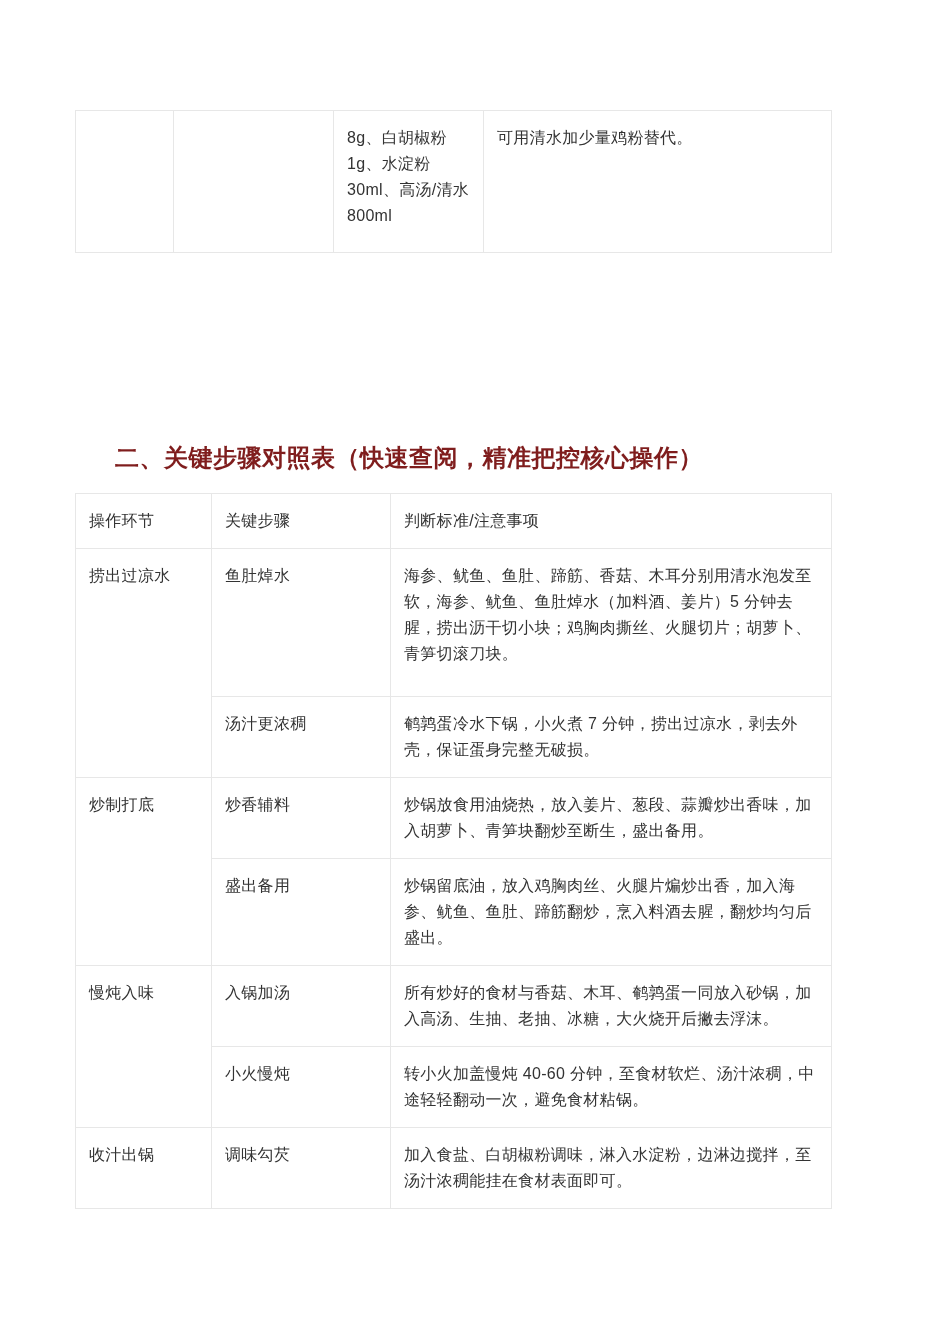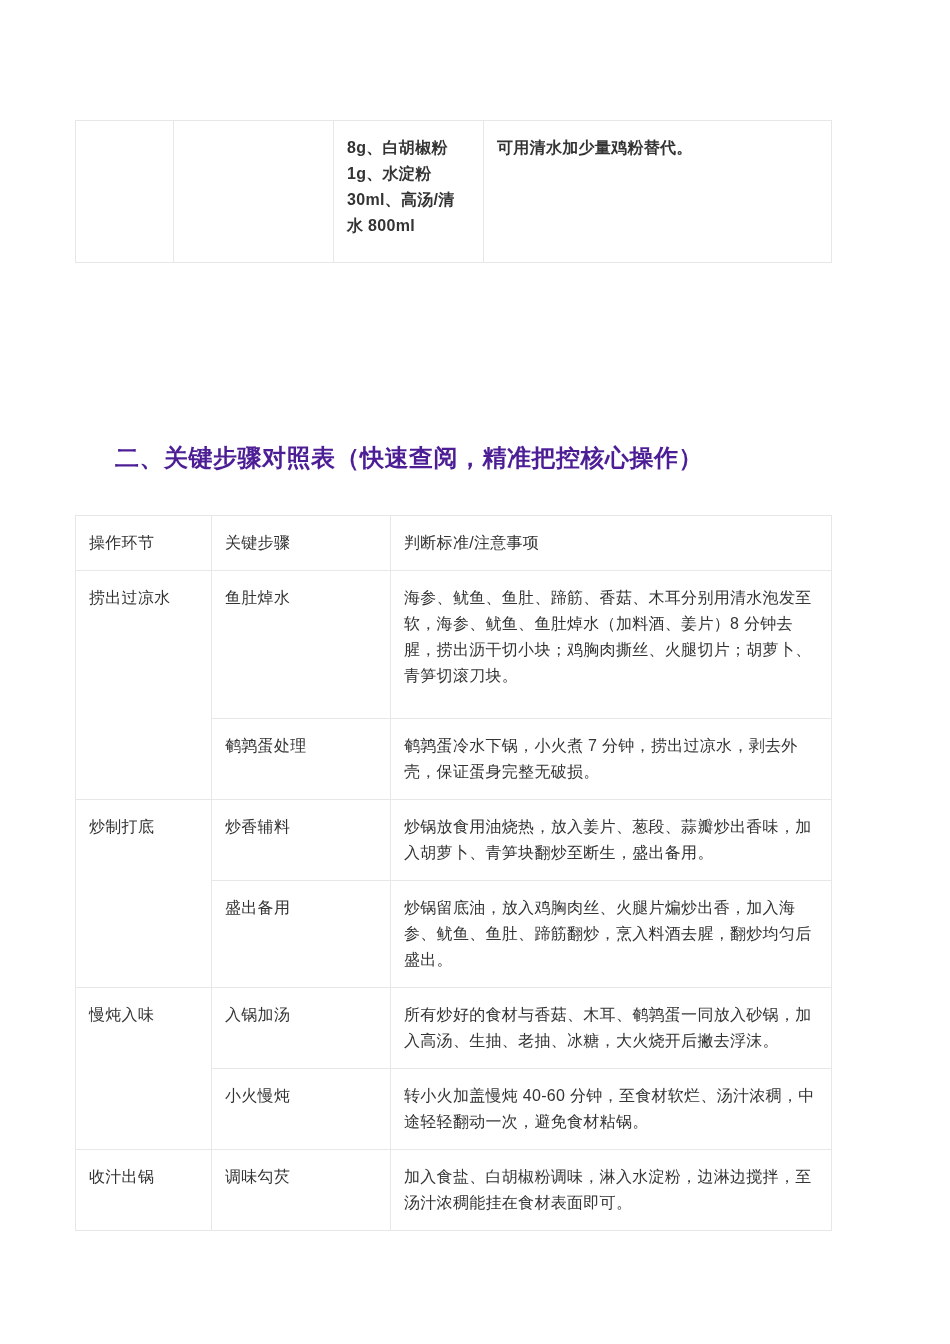--- a/index.html
+++ b/index.html
@@ -26,37 +26,37 @@
     border: 1px solid #e7e7e7;
     vertical-align: top;
     padding: 14px 13px;
     font-size: 16px;
     line-height: 26px;
     letter-spacing: 0.3px;
     color: #333333;
     word-break: break-word;
     background: #ffffff;
   }
-  #ingredients-table { top: 120px; font-weight: bold; }
+  #ingredients-table { top: 110px; }
   #ingredients-table tr.row-a { height: 142px; }
   #ingredients-table tr.row-b { height: 155px; }
 
   .section-heading {
     position: absolute;
     left: 115px;
     top: 441px;
     font-size: 24px;
     line-height: 34px;
     font-weight: 700;
     letter-spacing: 0.5px;
-    color: #4c1d95;
+    color: #7f1d1d;
     white-space: nowrap;
   }
 
-  #steps-table { top: 515px; }
+  #steps-table { top: 493px; }
   #steps-table tr.header-row { height: 54px; }
   #steps-table tr.tall-row { height: 148px; }
 </style>
 </head>
 <body>
 
 <div class="page">
 
   <table class="doc-table" id="ingredients-table">
     <colgroup>
@@ -86,24 +86,24 @@
     <tbody>
       <tr class="header-row">
         <td>操作环节</td>
         <td>关键步骤</td>
         <td>判断标准/注意事项</td>
       </tr>
 
       <tr class="tall-row">
         <td rowspan="2">捞出过凉水</td>
         <td>鱼肚焯水</td>
-        <td>海参、鱿鱼、鱼肚、蹄筋、香菇、木耳分别用清水泡发至软，海参、鱿鱼、鱼肚焯水（加料酒、姜片）8 分钟去腥，捞出沥干切小块；鸡胸肉撕丝、火腿切片；胡萝卜、青笋切滚刀块。</td>
+        <td>海参、鱿鱼、鱼肚、蹄筋、香菇、木耳分别用清水泡发至软，海参、鱿鱼、鱼肚焯水（加料酒、姜片）5 分钟去腥，捞出沥干切小块；鸡胸肉撕丝、火腿切片；胡萝卜、青笋切滚刀块。</td>
       </tr>
       <tr>
-        <td>鹌鹑蛋处理</td>
+        <td>汤汁更浓稠</td>
         <td>鹌鹑蛋冷水下锅，小火煮 7 分钟，捞出过凉水，剥去外壳，保证蛋身完整无破损。</td>
       </tr>
 
       <tr>
         <td rowspan="2">炒制打底</td>
         <td>炒香辅料</td>
         <td>炒锅放食用油烧热，放入姜片、葱段、蒜瓣炒出香味，加入胡萝卜、青笋块翻炒至断生，盛出备用。</td>
       </tr>
       <tr>
         <td>盛出备用</td>

